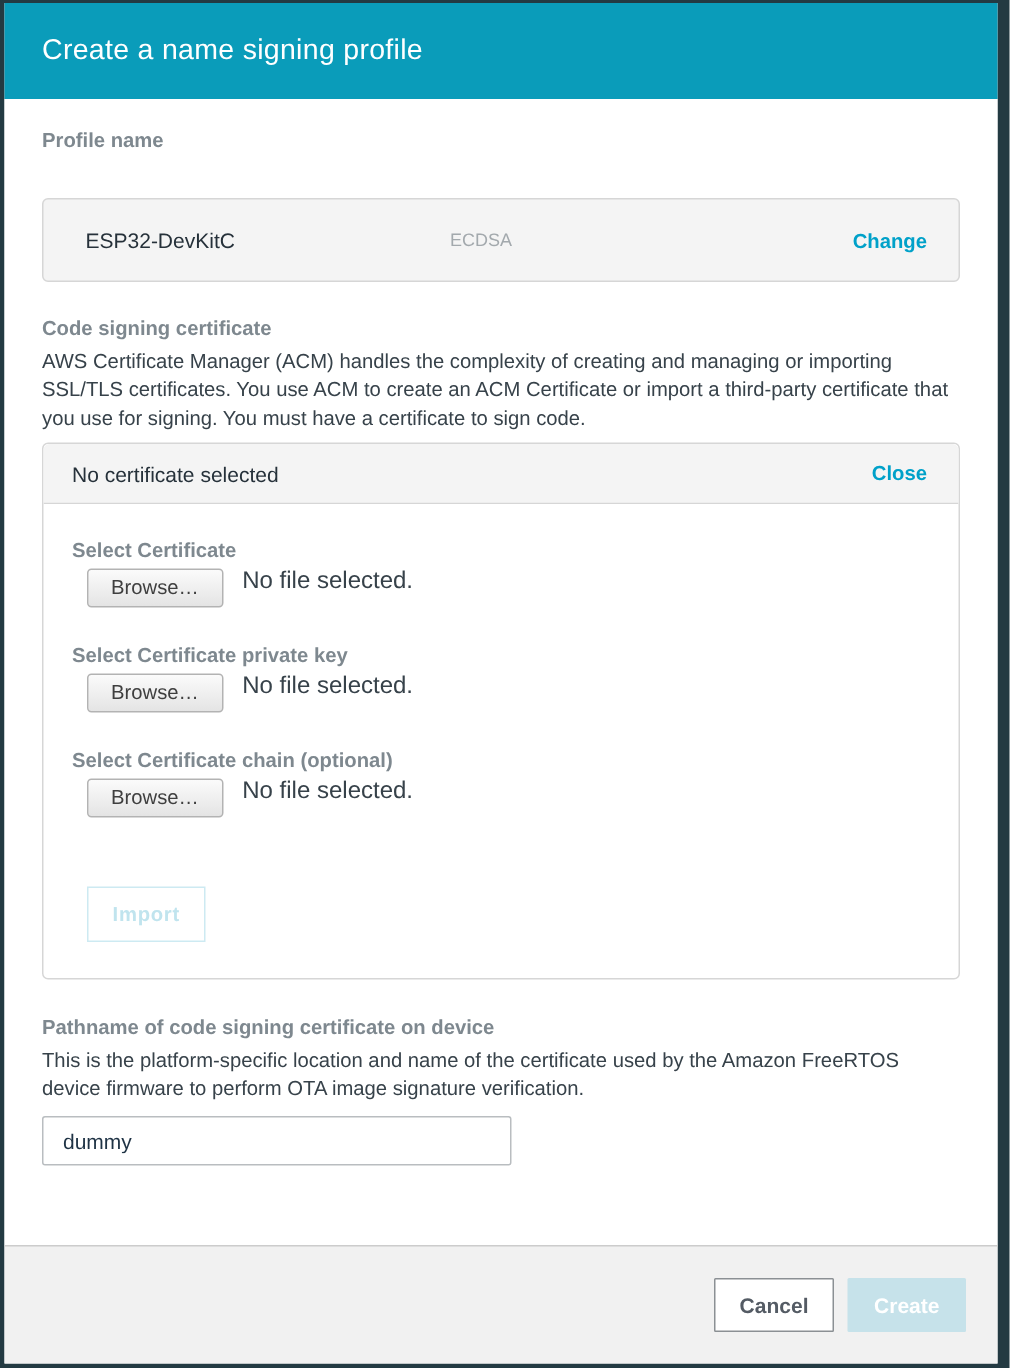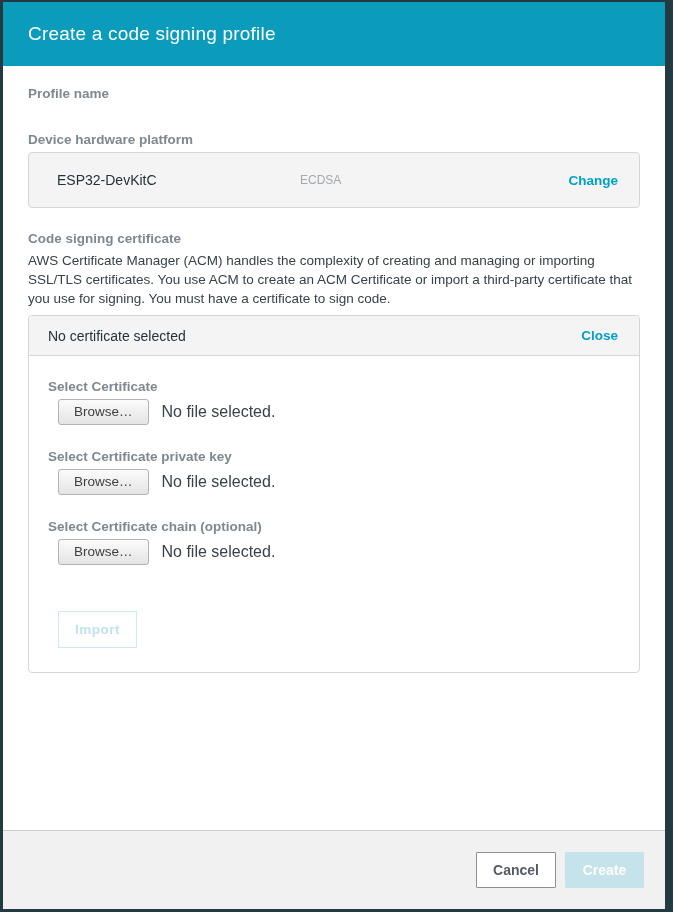--- a/index.html
+++ b/index.html
@@ -115,21 +115,20 @@
     font-size: 14px;
     color: #26313a;
   }
   .cert-panel-header .link { margin-left: auto; }
   .cert-panel-body {
     padding: 23px 20px 14px 19px;
   }
   .cert-field { margin-bottom: 24px; }
   .file-row {
     display: flex;
-    align-items: center;
     margin-left: 10px;
   }
   .browse-btn {
     font-family: "Liberation Sans", sans-serif;
     font-size: 13.5px;
     color: #3f3f3f;
     background: linear-gradient(#fbfbfb, #e4e4e4);
     border: 1px solid #b3b3b3;
     border-radius: 3px;
     padding: 4px 15px 5px 15px;
@@ -187,31 +186,30 @@
     padding: 0 16px;
     cursor: default;
   }
 </style>
 </head>
 <body>
 
 <div class="modal">
 
   <div class="modal-header">
-    <h1 class="modal-title">Create a code signing profile</h1>
+    <h1 class="modal-title">Create a name signing profile</h1>
   </div>
 
   <div class="modal-body">
 
     <div class="group-profile">
       <label class="field-label">Profile name</label>
     </div>
 
     <div class="group-platform">
-      <label class="field-label">Device hardware platform</label>
       <div class="platform-row">
         <span class="platform-name">ESP32-DevKitC</span>
         <span class="platform-meta">ECDSA</span>
         <a class="link">Change</a>
       </div>
     </div>
 
     <div class="group-certificate">
       <label class="field-label">Code signing certificate</label>
       <p class="desc">AWS Certificate Manager (ACM) handles the complexity of creating and managing or importing SSL/TLS certificates. You use ACM to create an ACM Certificate or import a third-party certificate that you use for signing. You must have a certificate to sign code.</p>
@@ -245,20 +243,25 @@
               <button class="browse-btn">Browse…</button>
               <span class="file-status">No file selected.</span>
             </div>
           </div>
 
           <button class="import-btn">Import</button>
         </div>
       </div>
     </div>
 
+    <div class="group-pathname">
+      <label class="field-label">Pathname of code signing certificate on device</label>
+      <p class="desc">This is the platform-specific location and name of the certificate used by the Amazon FreeRTOS device firmware to perform OTA image signature verification.</p>
+      <input class="text-input" type="text" value="dummy" style="">
+    </div>
 
   </div>
 
   <div class="modal-footer">
     <button class="btn btn-cancel">Cancel</button>
     <button class="btn btn-create">Create</button>
   </div>
 
 </div>
 

